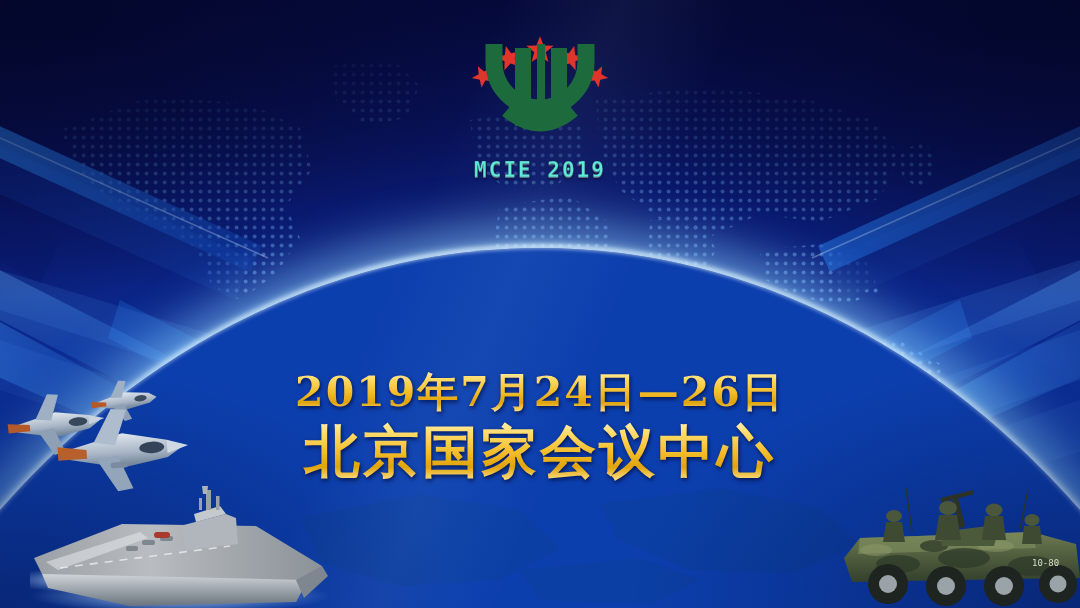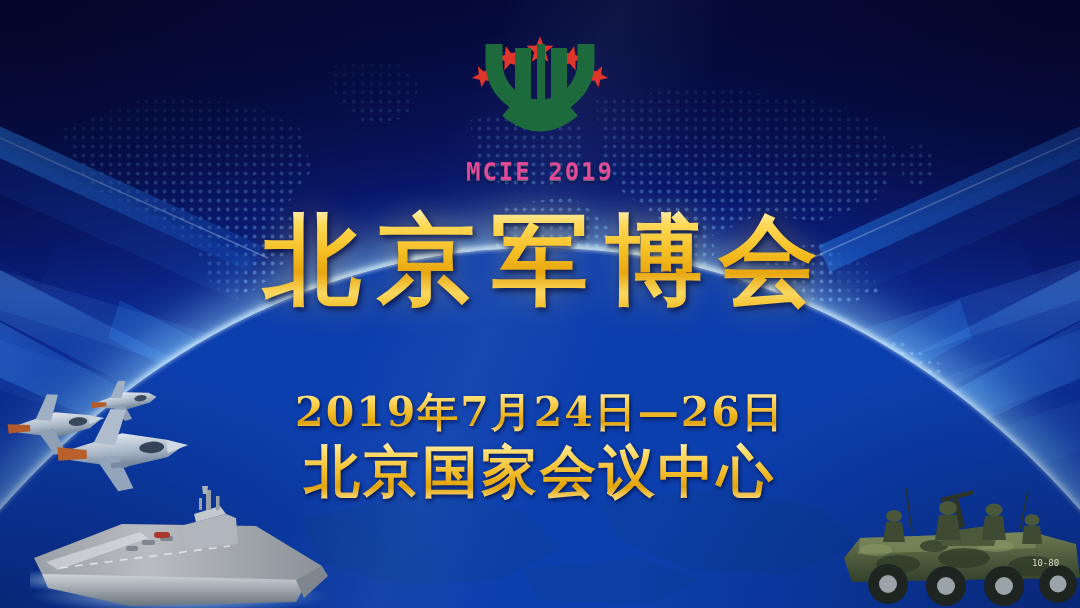--- a/index.html
+++ b/index.html
@@ -88,23 +88,23 @@
   
   .logo{
     position:absolute; left:50%; top:14px; transform:translateX(-50%);
     width:220px; text-align:center;
   }
   .logo svg{display:block;margin:0 auto;}
   .logo-text{
     margin-top:-6px;
     font-family:"DejaVu Sans Mono","Liberation Mono",monospace;
     font-weight:700;
-    font-size:24px;
+    font-size:21px;
     letter-spacing:2px;
-    color:#ec4899;
+    color:#5eead4;
     text-shadow:0 1px 0 #6a7590, 0 2px 3px rgba(0,0,0,.55);
     -webkit-text-stroke:.4px rgba(40,52,90,.6);
   }
 
   
   .title-main{
     position:absolute; left:0; right:0; top:208px;
     text-align:center;
     font-family:"DejaVu Serif","Liberation Serif",serif;
     font-weight:700;
@@ -113,21 +113,21 @@
     letter-spacing:16px;
     text-indent:16px;
     background:linear-gradient(180deg,#fff0b8 0%,#ffd958 16%,#f5bf23 42%,#e8a60f 62%,#fbd860 82%,#f0b81c 100%);
     -webkit-background-clip:text;
             background-clip:text;
     color:transparent;
     -webkit-text-fill-color:transparent;
     filter:drop-shadow(2px 3px 3px rgba(0,10,60,.78)) drop-shadow(0 0 14px rgba(255,200,60,.25));
   }
   .sub-block{
-    position:absolute; left:0; right:0; top:388px;
+    position:absolute; left:0; right:0; top:368px;
     text-align:center;
   }
   .sub-line{
     font-family:"DejaVu Serif","Liberation Serif",serif;
     font-weight:700;
     letter-spacing:2px;
     background:linear-gradient(180deg,#fff4c6 0%,#ffdc6b 22%,#f2bb28 52%,#e0a30c 72%,#ffe188 92%,#efb51a 100%);
     -webkit-background-clip:text;
             background-clip:text;
     color:transparent;
@@ -295,21 +295,20 @@
       <g fill="#1d6b3c">
         <path d="M70 34 L86 34 L86 100 Q86 112 74 112 L70 112 Z"></path>
         <path d="M92 30 L100 30 L100 112 L92 112 Z"></path>
         <path d="M106 34 L122 34 L122 100 Q122 112 110 112 L106 112 Z"></path>
       </g>
       <path d="M62 96 Q95 124 128 96" fill="none" stroke="#1d6b3c" stroke-width="15"></path>
     </svg>
     <div class="logo-text">MCIE 2019</div>
   </div>
 
-  <div class="title-main">北京军博会</div>
 
   <div class="sub-block">
     <div class="sub-line sub-date">2019年7月24日—26日</div>
     <div class="sub-line sub-venue">北京国家会议中心</div>
   </div>
 
   <div class="jets">
     <svg viewBox="0 0 230 120" xmlns="http://www.w3.org/2000/svg">
       <defs>
         <linearGradient id="jetg" x1="0" y1="0" x2="0" y2="1">

